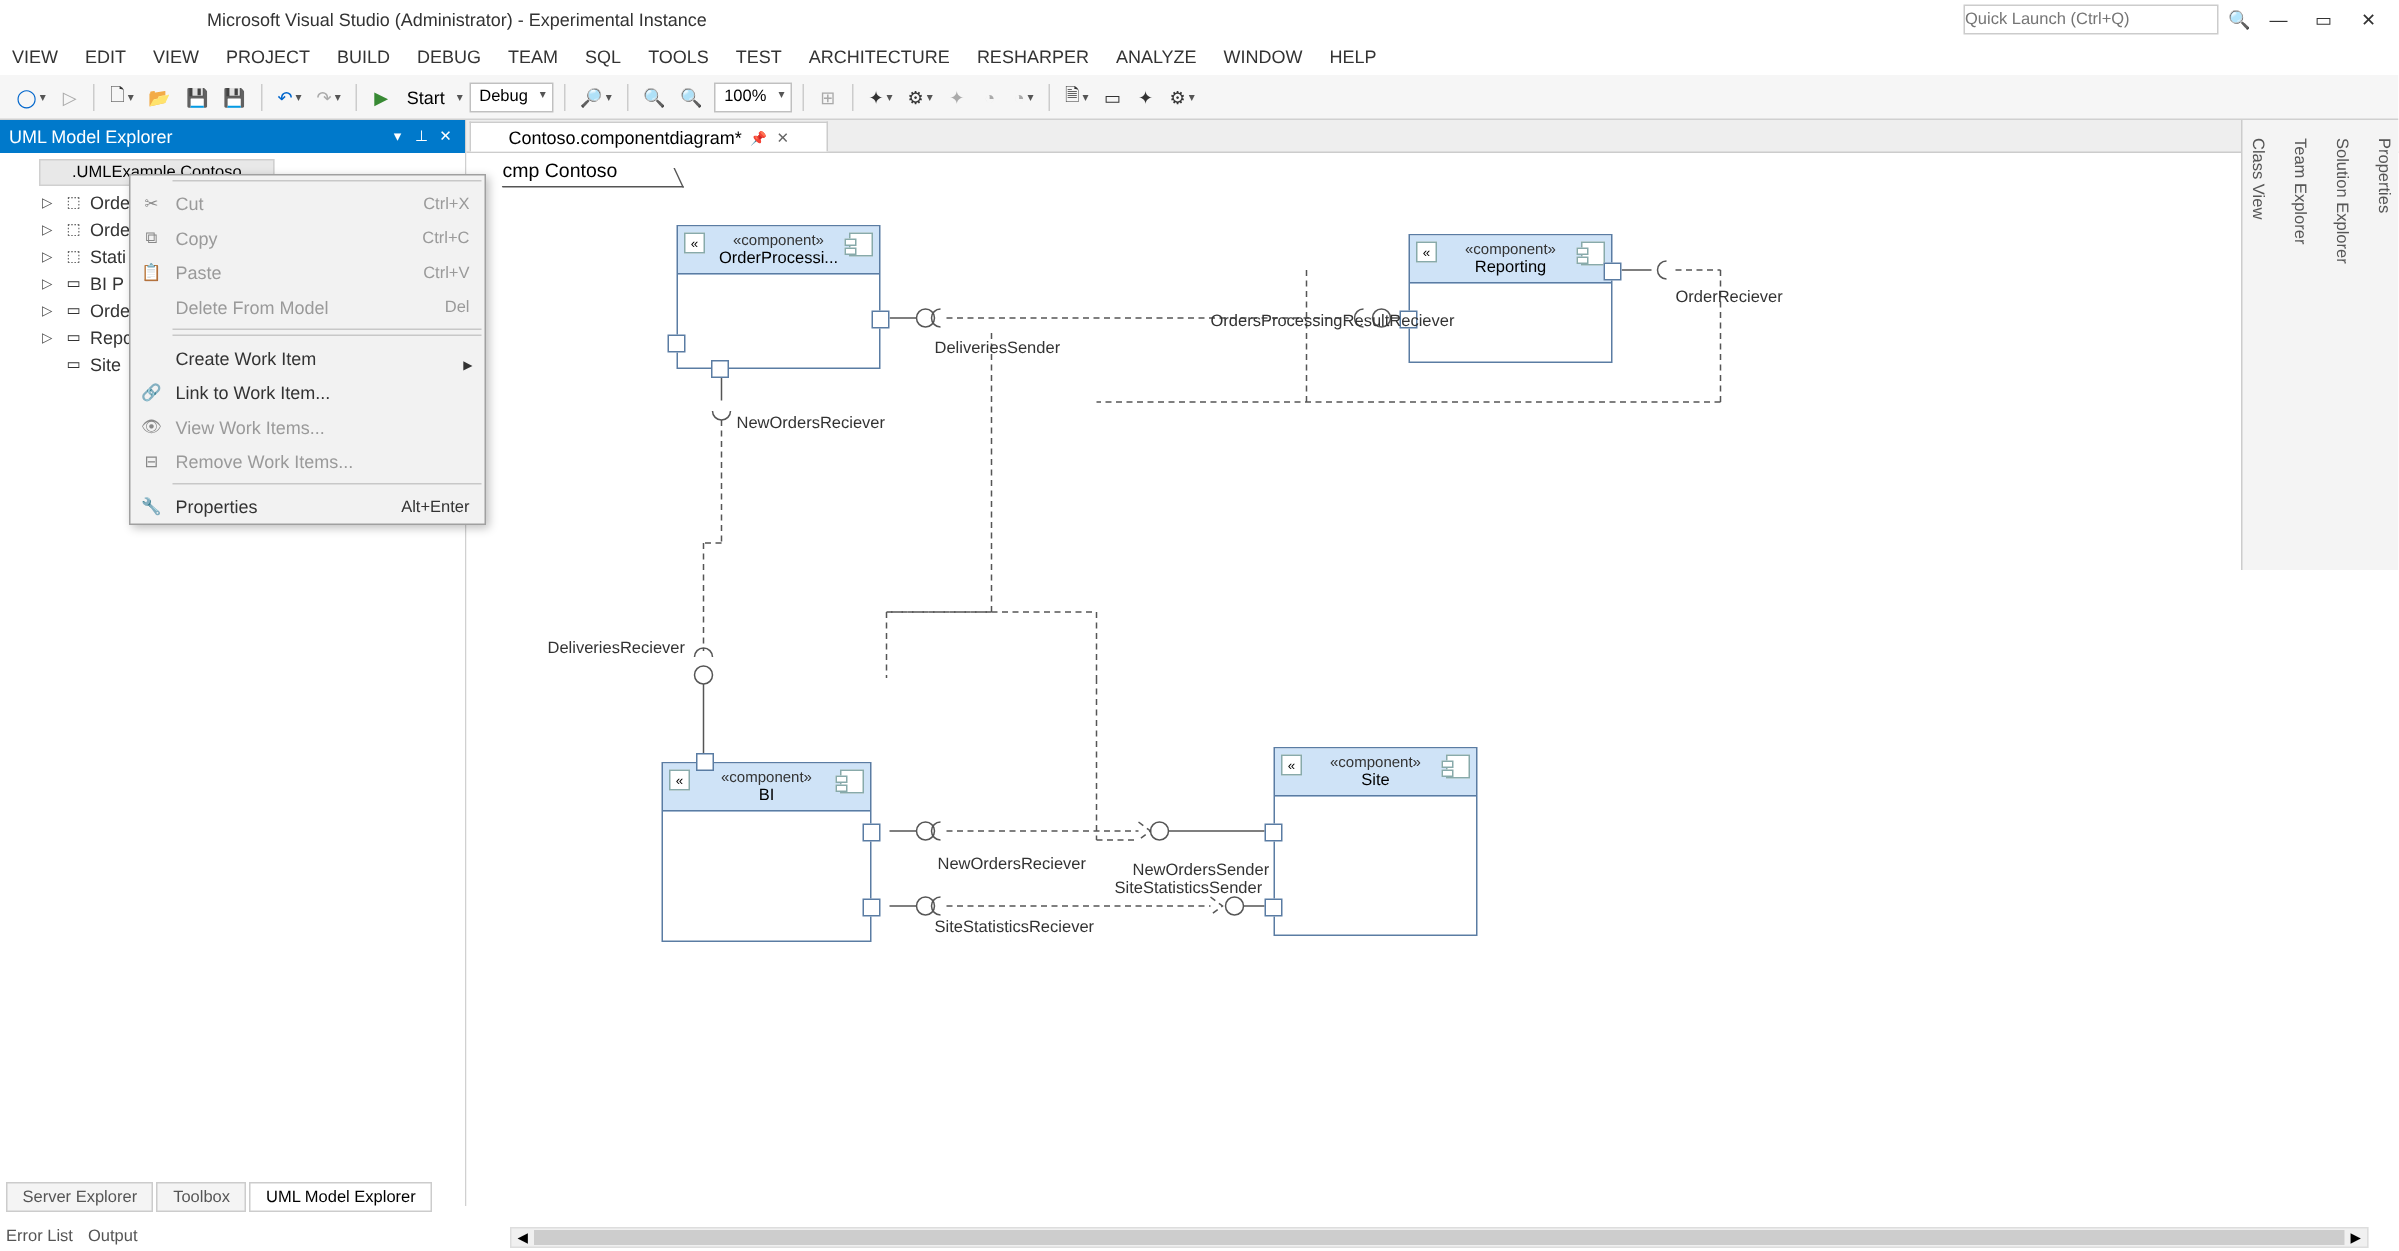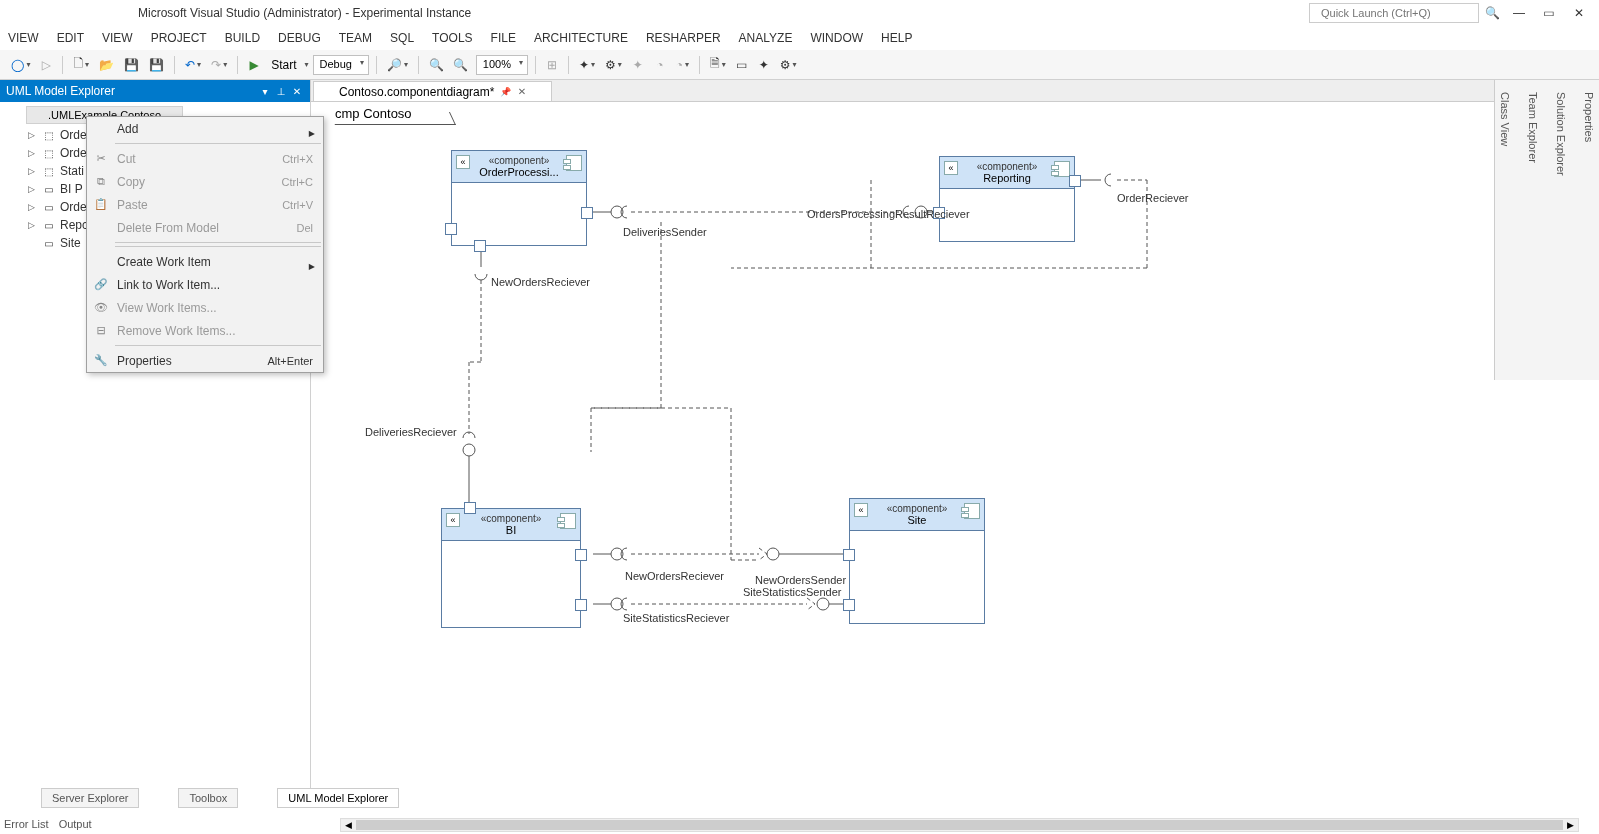--- a/index.html
+++ b/index.html
@@ -1,20 +1,20 @@
 <!DOCTYPE html>
 <html><head>
 <meta charset="utf-8">
 <style>
 * { margin:0; padding:0; box-sizing:border-box; font-family:"Segoe UI",Tahoma,sans-serif; font-size:12px; }
 body { background:#fff; width:1599px; height:834px; position:relative; overflow:hidden; }
 .title-bar { height:26px; display:flex; align-items:center; padding:0 8px; background:#fff; }
 .title-text { margin-left:130px; color:#333; font-size:12px; }
 .title-right { margin-left:auto; display:flex; align-items:center; gap:6px; }
-.quick-launch { width:170px; height:20px; border:1px solid #ccc; padding:2px 11px; color:#888; font-size:11px; background:#fff; }
+.quick-launch { width:170px; height:20px; border:1px solid #ccc; padding:2px 0; color:#888; font-size:11px; background:#fff; }
 .search-icon { width:16px; height:16px; display:inline-flex; align-items:center; justify-content:center; color:#555; }
 .win-btn { width:24px; height:20px; display:inline-flex; align-items:center; justify-content:center; color:#333; }
 .menu-bar { height:24px; display:flex; align-items:center; padding:0 8px; gap:18px; background:#fff; }
 .menu-item { color:#333; font-size:12px; cursor:default; }
 .toolbar { height:30px; display:flex; align-items:center; padding:0 8px; gap:4px; border-bottom:1px solid #d0d0d0; background:#f6f6f6; }
 .tb-btn { min-width:18px; height:22px; display:inline-flex; align-items:center; justify-content:center; padding:0 3px; color:#333; position:relative; }
 .tb-sep { width:1px; height:18px; background:#ccc; margin:0 3px; }
 .tb-dd::after { content:"▾"; font-size:8px; margin-left:2px; color:#555; }
 .tb-play { color:#388a34; }
 .tb-text { padding:0 4px; }
@@ -52,21 +52,21 @@
 .comp-head .cname { font-size:11px; color:#000; }
 .comp-head .chevup { position:absolute; left:4px; top:4px; width:14px; height:14px; border:1px solid #8aa; display:flex; align-items:center; justify-content:center; font-size:9px; background:#fff; }
 .comp-head .cicon { position:absolute; right:4px; top:4px; width:16px; height:16px; border:1px solid #8aa; background:#fff; }
 .comp-head .cicon::before,.comp-head .cicon::after { content:""; position:absolute; width:6px; height:3px; border:1px solid #8aa; left:-4px; background:#fff; }
 .comp-head .cicon::before { top:3px; } .comp-head .cicon::after { top:9px; }
 .port { position:absolute; width:12px; height:12px; background:#fff; border:1px solid #5a7ca3; }
 .label { position:absolute; font-size:11px; color:#333; background:transparent; white-space:nowrap; }
 .side-tabs { position:absolute; right:0; top:80px; writing-mode:vertical-rl; display:flex; flex-direction:column; gap:12px; padding:6px 2px; background:#f4f4f4; border-left:1px solid #ccc; height:300px; }
 .side-tab { font-size:11px; color:#555; padding:6px 2px; }
 .bottom-tabs { position:absolute; bottom:26px; left:4px; display:flex; gap:2px; }
-.bottom-tab { padding:3px 10px; font-size:11px; border:1px solid #ccc; background:#f4f4f4; color:#555;margin-left:37px; }
+.bottom-tab { padding:3px 10px; font-size:11px; border:1px solid #ccc; background:#f4f4f4; color:#555; }
 .bottom-tab.active { background:#fff; color:#000; }
 .bottom-tabs2 { position:absolute; bottom:4px; left:4px; display:flex; gap:10px; }
 .bottom-tab2 { font-size:11px; color:#555; }
 .hscroll { position:absolute; bottom:2px; left:340px; right:20px; height:14px; background:#f0f0f0; border:1px solid #ddd; display:flex; align-items:center; }
 .hscroll .thumb { height:10px; background:#cdcdcd; width:98%; margin:0 auto; }
 svg.wires { position:absolute; inset:0; width:100%; height:100%; pointer-events:none; }
 </style>
 </head>
 <body>
 
@@ -84,21 +84,21 @@
 <div class="menu-bar">
   <span class="menu-item">VIEW</span>
   <span class="menu-item">EDIT</span>
   <span class="menu-item">VIEW</span>
   <span class="menu-item">PROJECT</span>
   <span class="menu-item">BUILD</span>
   <span class="menu-item">DEBUG</span>
   <span class="menu-item">TEAM</span>
   <span class="menu-item">SQL</span>
   <span class="menu-item">TOOLS</span>
-  <span class="menu-item">FILE</span>
+  <span class="menu-item">TEST</span>
   <span class="menu-item">ARCHITECTURE</span>
   <span class="menu-item">RESHARPER</span>
   <span class="menu-item">ANALYZE</span>
   <span class="menu-item">WINDOW</span>
   <span class="menu-item">HELP</span>
 </div>
 
 <div class="toolbar">
   <span class="tb-btn tb-dd" style="color:#0066cc;">◯</span>
   <span class="tb-btn" style="color:#aaa;">▷</span>
@@ -310,24 +310,20 @@
       <span class="label" style="left:54px; top:324px;">DeliveriesReciever</span>
       <span class="label" style="left:314px; top:468px;">NewOrdersReciever</span>
       <span class="label" style="left:444px; top:472px;">NewOrdersSender</span>
       <span class="label" style="left:432px; top:484px;">SiteStatisticsSender</span>
       <span class="label" style="left:312px; top:510px;">SiteStatisticsReciever</span>
     </div>
   </div>
 </div>
 
 <div class="ctx-menu">
-  <div class="ctx-item">
-      <span>Add</span>
-      <span class="sub"></span>
-    </div>
   <div class="ctx-sep"></div>
   <div class="ctx-item disabled">
       <span class="ctx-icon">✂</span>
       <span>Cut</span>
       <span class="short">Ctrl+X</span>
     </div>
   <div class="ctx-item disabled">
       <span class="ctx-icon">⧉</span>
       <span>Copy</span>
       <span class="short">Ctrl+C</span>

